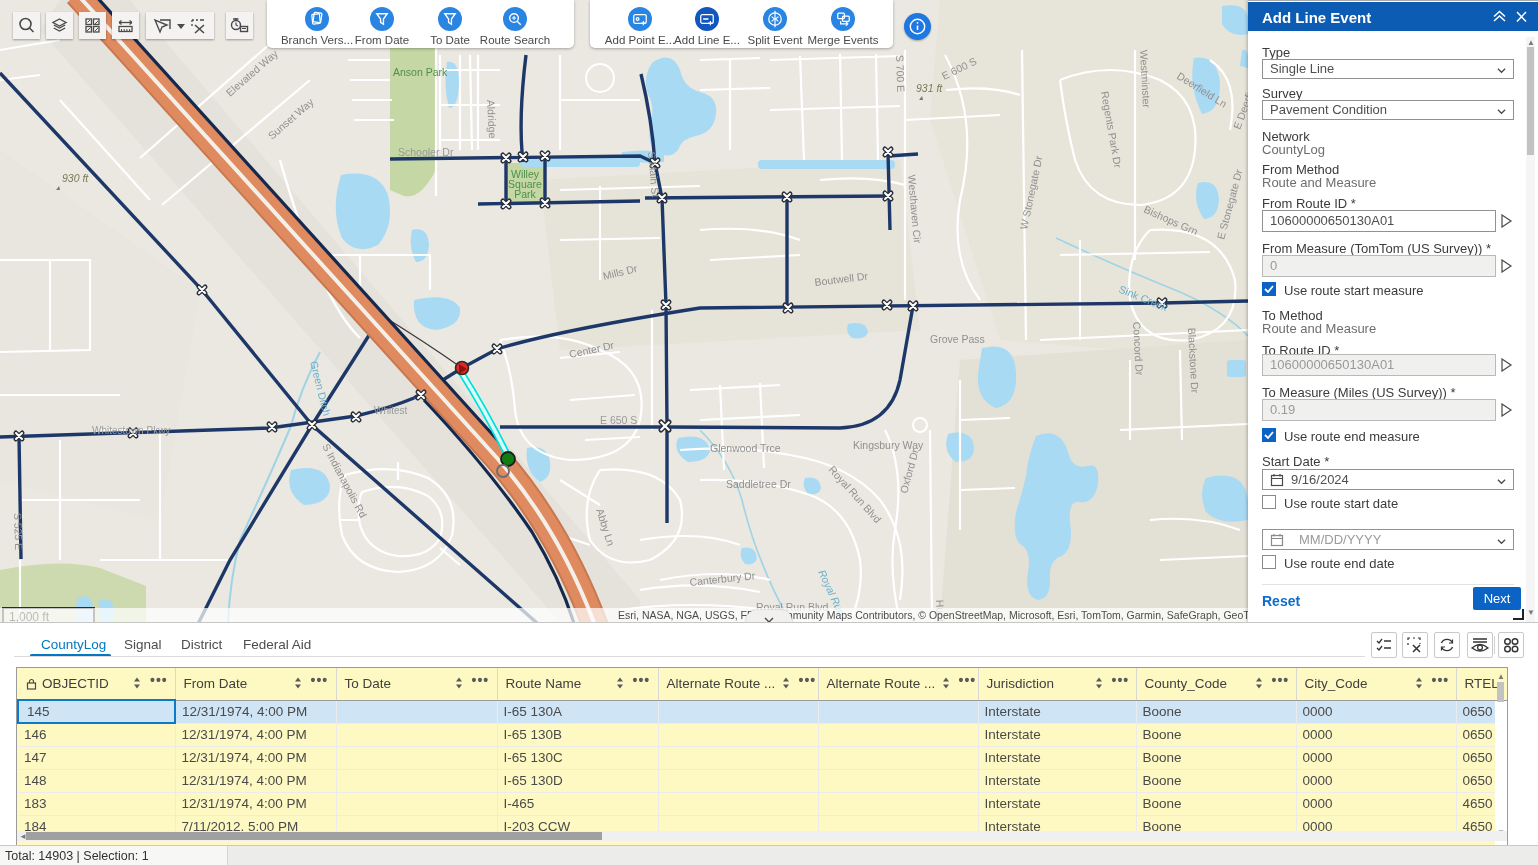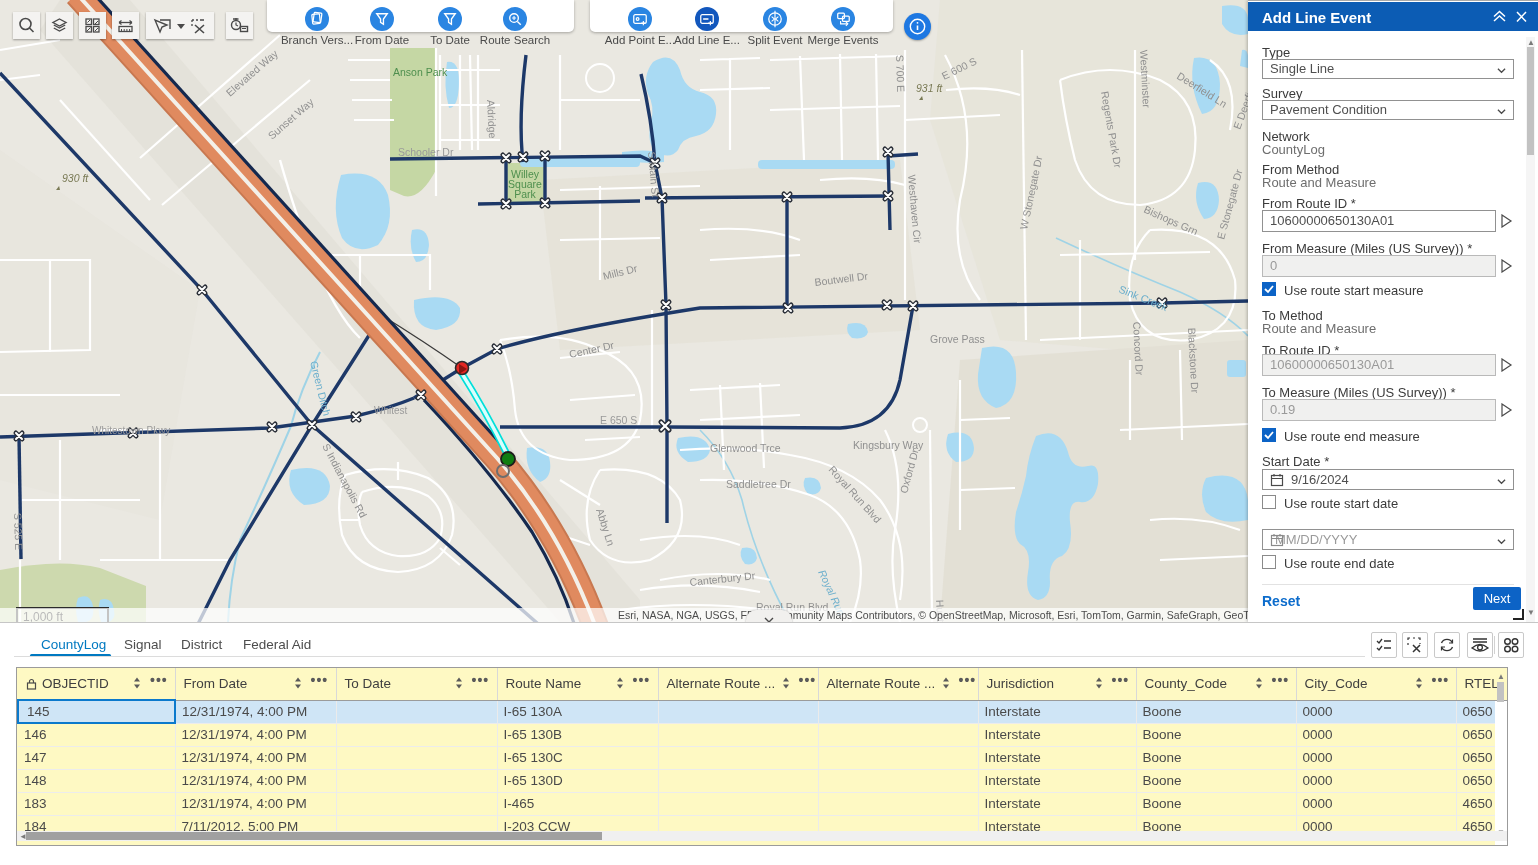--- a/index.html
+++ b/index.html
@@ -1,20 +1,20 @@
 <!DOCTYPE html>
 <html><head>
 <meta charset="utf-8">
 <style>
   * { margin:0; padding:0; box-sizing:border-box; }
   html,body { width:1538px; height:865px; overflow:hidden; font-family:"Liberation Sans",sans-serif; background:#fff; }
   #app { position:relative; width:1538px; height:865px; }
   #map { position:absolute; left:0; top:0; width:1248px; height:622px; background:#ebe9e2; overflow:hidden; }
   .mapbtn { position:absolute; background:#f4f3f1; box-shadow:0 1px 2px rgba(0,0,0,.35); width:27px; height:27px; top:12px; }
-  .tbpanel { position:absolute; top:0; height:32px; background:#fff; border-radius:0 0 5px 5px; box-shadow:0 1px 3px rgba(0,0,0,.3); }
+  .tbpanel { position:absolute; top:0; height:48px; background:#fff; border-radius:0 0 5px 5px; box-shadow:0 1px 3px rgba(0,0,0,.3); }
   .tool { position:absolute; top:7px; width:90px; text-align:center; }
   .tool .circ { width:24px; height:24px; border-radius:50%; background:#2a85e2; margin:0 auto; position:relative; }
   .tool .lbl { font-size:11.5px; color:#4a4a4a; margin-top:3px; white-space:nowrap; }
   #rpanel { position:absolute; left:1248px; top:0; width:290px; height:622px; background:#fff; border-top:1px solid #a9a9a9; box-shadow:-1px 0 3px rgba(0,0,0,.25); }
   #rphead { position:absolute; left:0; top:1px; width:290px; height:29px; background:#0c5cb4; color:#fff; }
   #rphead .t { position:absolute; left:14px; top:7px; font-size:15px; font-weight:bold; }
   .formarea { position:absolute; left:14px; top:30px; width:252px; font-size:13px; color:#404040; }
   .flabel { position:absolute; left:0; font-size:13px; color:#3b3b3b; white-space:nowrap; }
   .fvalue { position:absolute; left:0; font-size:13px; color:#6e6e6e; white-space:nowrap; }
   .fselect { position:absolute; left:0; width:252px; height:20px; border:1px solid #919191; background:#fff; font-size:13px; color:#4f4f4f; line-height:18px; padding-left:7px; }
@@ -505,21 +505,21 @@
     
     <div style="position:absolute;left:904px;top:13px;width:27px;height:27px;border-radius:50%;background:#1e78e2;box-shadow:0 1px 2px rgba(0,0,0,.3)">
       <svg width="27" height="27" viewBox="0 0 27 27" fill="none" stroke="#fff">
           <circle cx="13.5" cy="13.5" r="7.2" stroke-width="1.4"></circle>
           <path d="M13.5 12.5 L13.5 17" stroke-width="1.6"></path>
           <circle cx="13.5" cy="9.8" r="0.9" fill="#fff" stroke="none"></circle>
         </svg>
     </div>
 
     
-    <div style="position:absolute;left:16px;top:607px;width:93px;height:15px;background:rgba(255,255,255,.25);border:2px solid #2b2b2b;border-bottom:none;font-size:12px;color:#000;padding:1px 0 16px 5px">1,000 ft</div>
+    <div style="position:absolute;left:2px;top:607px;width:93px;height:15px;background:rgba(255,255,255,.25);border:2px solid #2b2b2b;border-bottom:none;font-size:12px;color:#000;padding:1px 0 16px 5px">1,000 ft</div>
 
     
     <div style="position:absolute;left:0;top:608px;width:1248px;height:14px;background:rgba(255,255,255,.72);font-size:10.5px;color:#4c4c4c;overflow:hidden;white-space:nowrap">
         <span style="position:absolute;left:618px;top:1px">Esri, NASA, NGA, USGS, FEMA&nbsp;&nbsp;|&nbsp;&nbsp;mmunity Maps Contributors, © OpenStreetMap, Microsoft, Esri, TomTom, Garmin, SafeGraph, GeoTechnol</span>
       </div>
 
     
     <div style="position:absolute;left:746px;top:610px;width:46px;height:16px;background:#f1f0ee;border-radius:10px 10px 0 0;text-align:center;box-shadow:0 0 2px rgba(0,0,0,.3)"><svg width="12" height="8" viewBox="0 0 12 8" style="margin-top:4px">
           <path d="M2 2 L6 6 L10 2" fill="none" stroke="#4a4a4a" stroke-width="1.4"></path>
         </svg></div>
@@ -552,21 +552,21 @@
 
       <div class="flabel" style="top:131px">From Method</div>
       <div class="fvalue" style="top:144px">Route and Measure</div>
 
       <div class="flabel" style="top:165px">From Route ID *</div>
       <div class="finput" style="top:179px">10600000650130A01</div>
       <svg width="13" height="14" viewBox="0 0 13 14" style="position:absolute;left:238px;top:183px">
           <path d="M2 1 L11 7 L2 13 Z" fill="none" stroke="#4a4a4a" stroke-width="1.2"></path>
         </svg>
 
-      <div class="flabel" style="top:210px">From Measure (Miles (US Survey)) *</div>
+      <div class="flabel" style="top:210px">From Measure (TomTom (US Survey)) *</div>
       <div class="finput fdis" style="top:224px">0</div>
       <svg width="13" height="14" viewBox="0 0 13 14" style="position:absolute;left:238px;top:228px">
           <path d="M2 1 L11 7 L2 13 Z" fill="none" stroke="#4a4a4a" stroke-width="1.2"></path>
         </svg>
 
       <div class="cbx on" style="top:251px"><svg width="12" height="12" viewBox="0 0 12 12" style="margin:0 0 2px 0">
             <path d="M2 6 L5 9 L10 3" fill="none" stroke="#fff" stroke-width="1.8"></path>
           </svg></div>
       <div class="cblbl" style="left:22px;top:252px">Use route start measure</div>
 
@@ -598,21 +598,21 @@
           </svg>
         <svg class="chev" viewBox="0 0 10 10" style="top:7px">
             <path d="M1 3 L5 7 L9 3" fill="none" stroke="#4a4a4a" stroke-width="1.4"></path>
           </svg>
       </div>
 
       <div class="cbx" style="top:464px"></div>
       <div class="cblbl" style="left:22px;top:465px">Use route start date</div>
 
       <div class="flabel" style="top:498px">End Date</div>
-      <div class="fselect" style="top:498px;height:21px;line-height:19px;padding-left:12px;color:#9a9a9a">MM/DD/YYYY
+      <div class="fselect" style="top:498px;height:21px;line-height:19px;padding-left:36px;color:#9a9a9a">MM/DD/YYYY
         <svg width="14" height="14" viewBox="0 0 14 14" style="position:absolute;left:7px;top:3px" fill="none" stroke="#8a8a8a" stroke-width="1.2">
             <rect x="1.5" y="2.5" width="11" height="10"></rect>
             <path d="M1.5 5.5 L12.5 5.5 M4 1 L4 3.5 M10 1 L10 3.5"></path>
           </svg>
         <svg class="chev" viewBox="0 0 10 10" style="top:7px">
             <path d="M1 3 L5 7 L9 3" fill="none" stroke="#4a4a4a" stroke-width="1.4"></path>
           </svg>
       </div>
 
       <div class="cbx" style="top:524px"></div>
@@ -827,15 +827,18 @@
       <div style="position:absolute;right:0;top:33px;width:12px;height:146px;background:#fff"></div>
       <div style="position:absolute;right:2px;top:4px;font-size:8px;color:#7a7a7a">▲</div>
       <div style="position:absolute;right:3px;top:14px;width:7px;height:20px;background:#c2c2c2"></div>
       <div style="position:absolute;right:2px;top:160px;font-size:8px;color:#7a7a7a">▼</div>
 
       <div style="position:absolute;left:0;top:163px;width:1490px;height:10px;background:#f0f0f0"></div>
       <div style="position:absolute;left:2px;top:164px;font-size:8px;color:#7a7a7a">◄</div>
       <div style="position:absolute;left:9px;top:164px;width:576px;height:8px;background:#a0a0a0"></div>
     </div>
 
+    <div id="statusbar">
+        <div id="statuschip">Total: 14903 | Selection: 1</div>
+      </div>
   </div>
 
 </div>
 
 </body></html>

